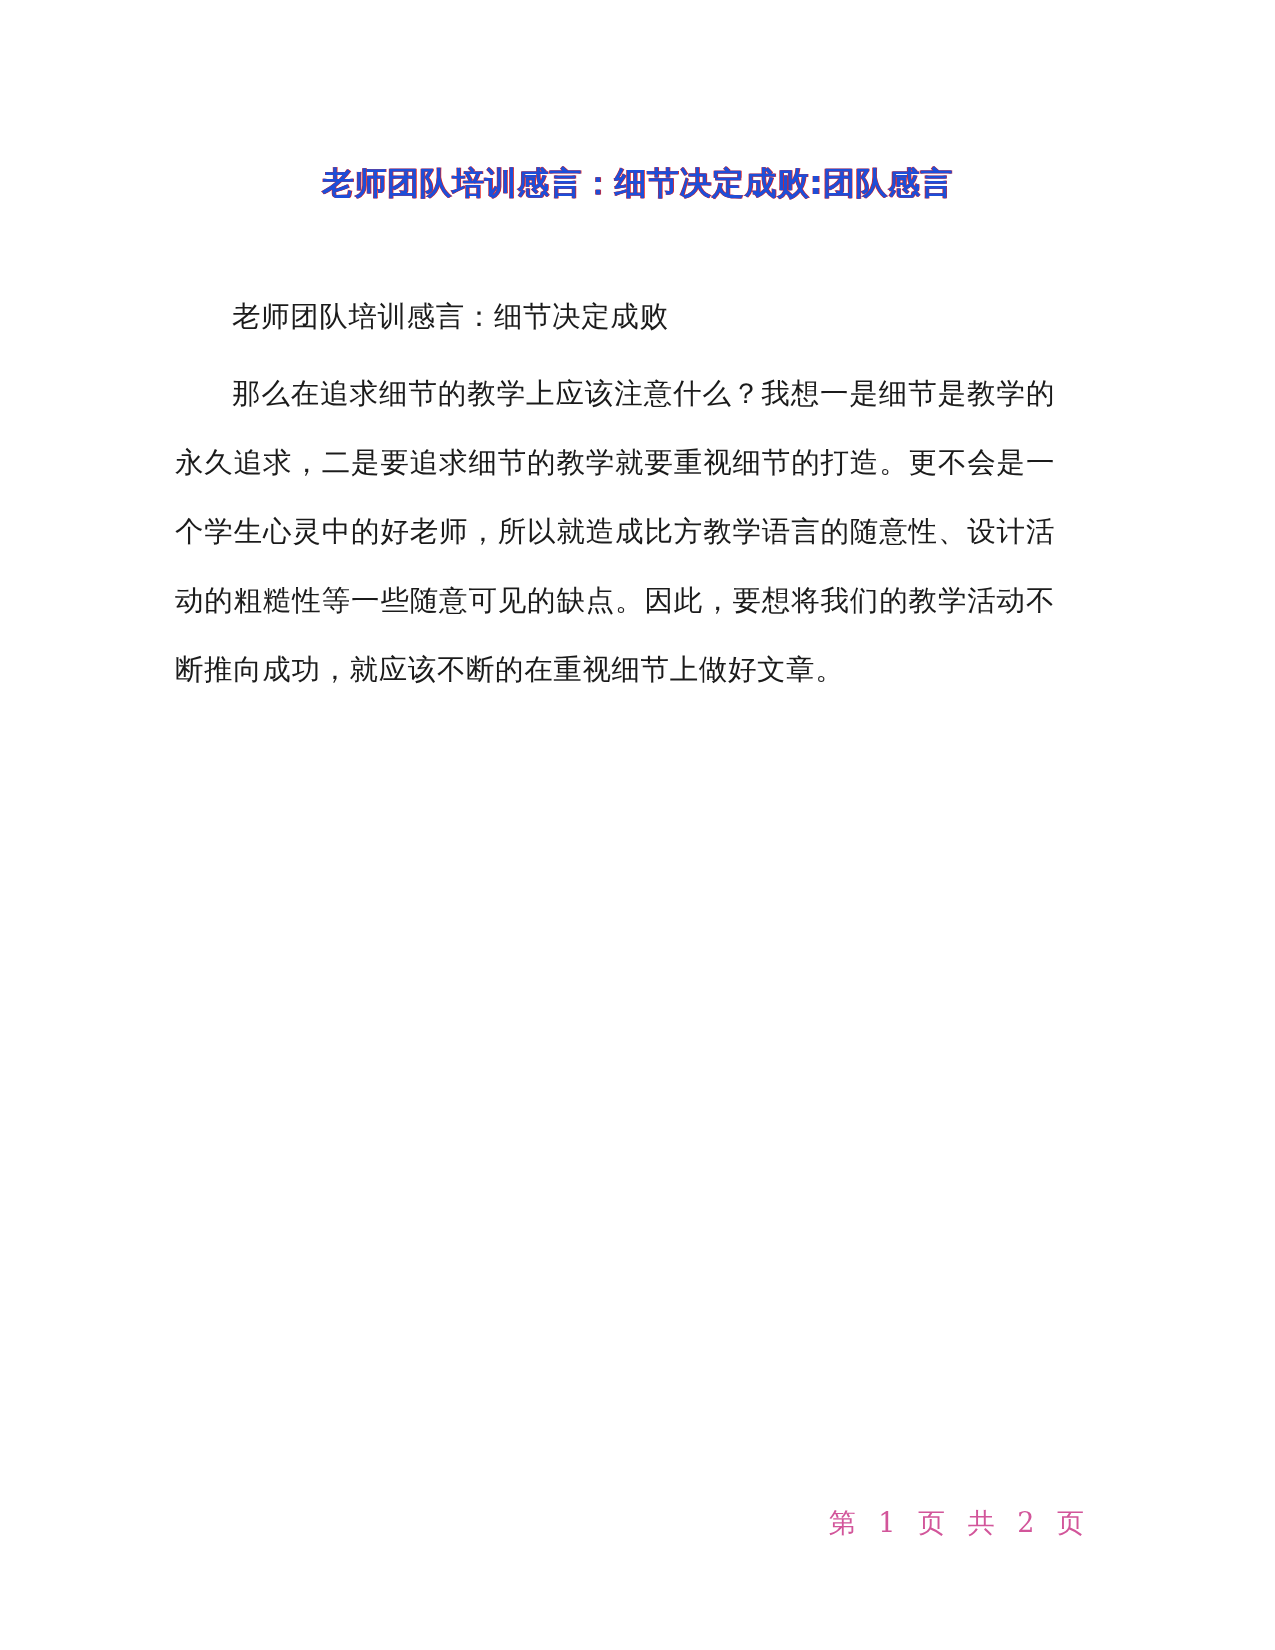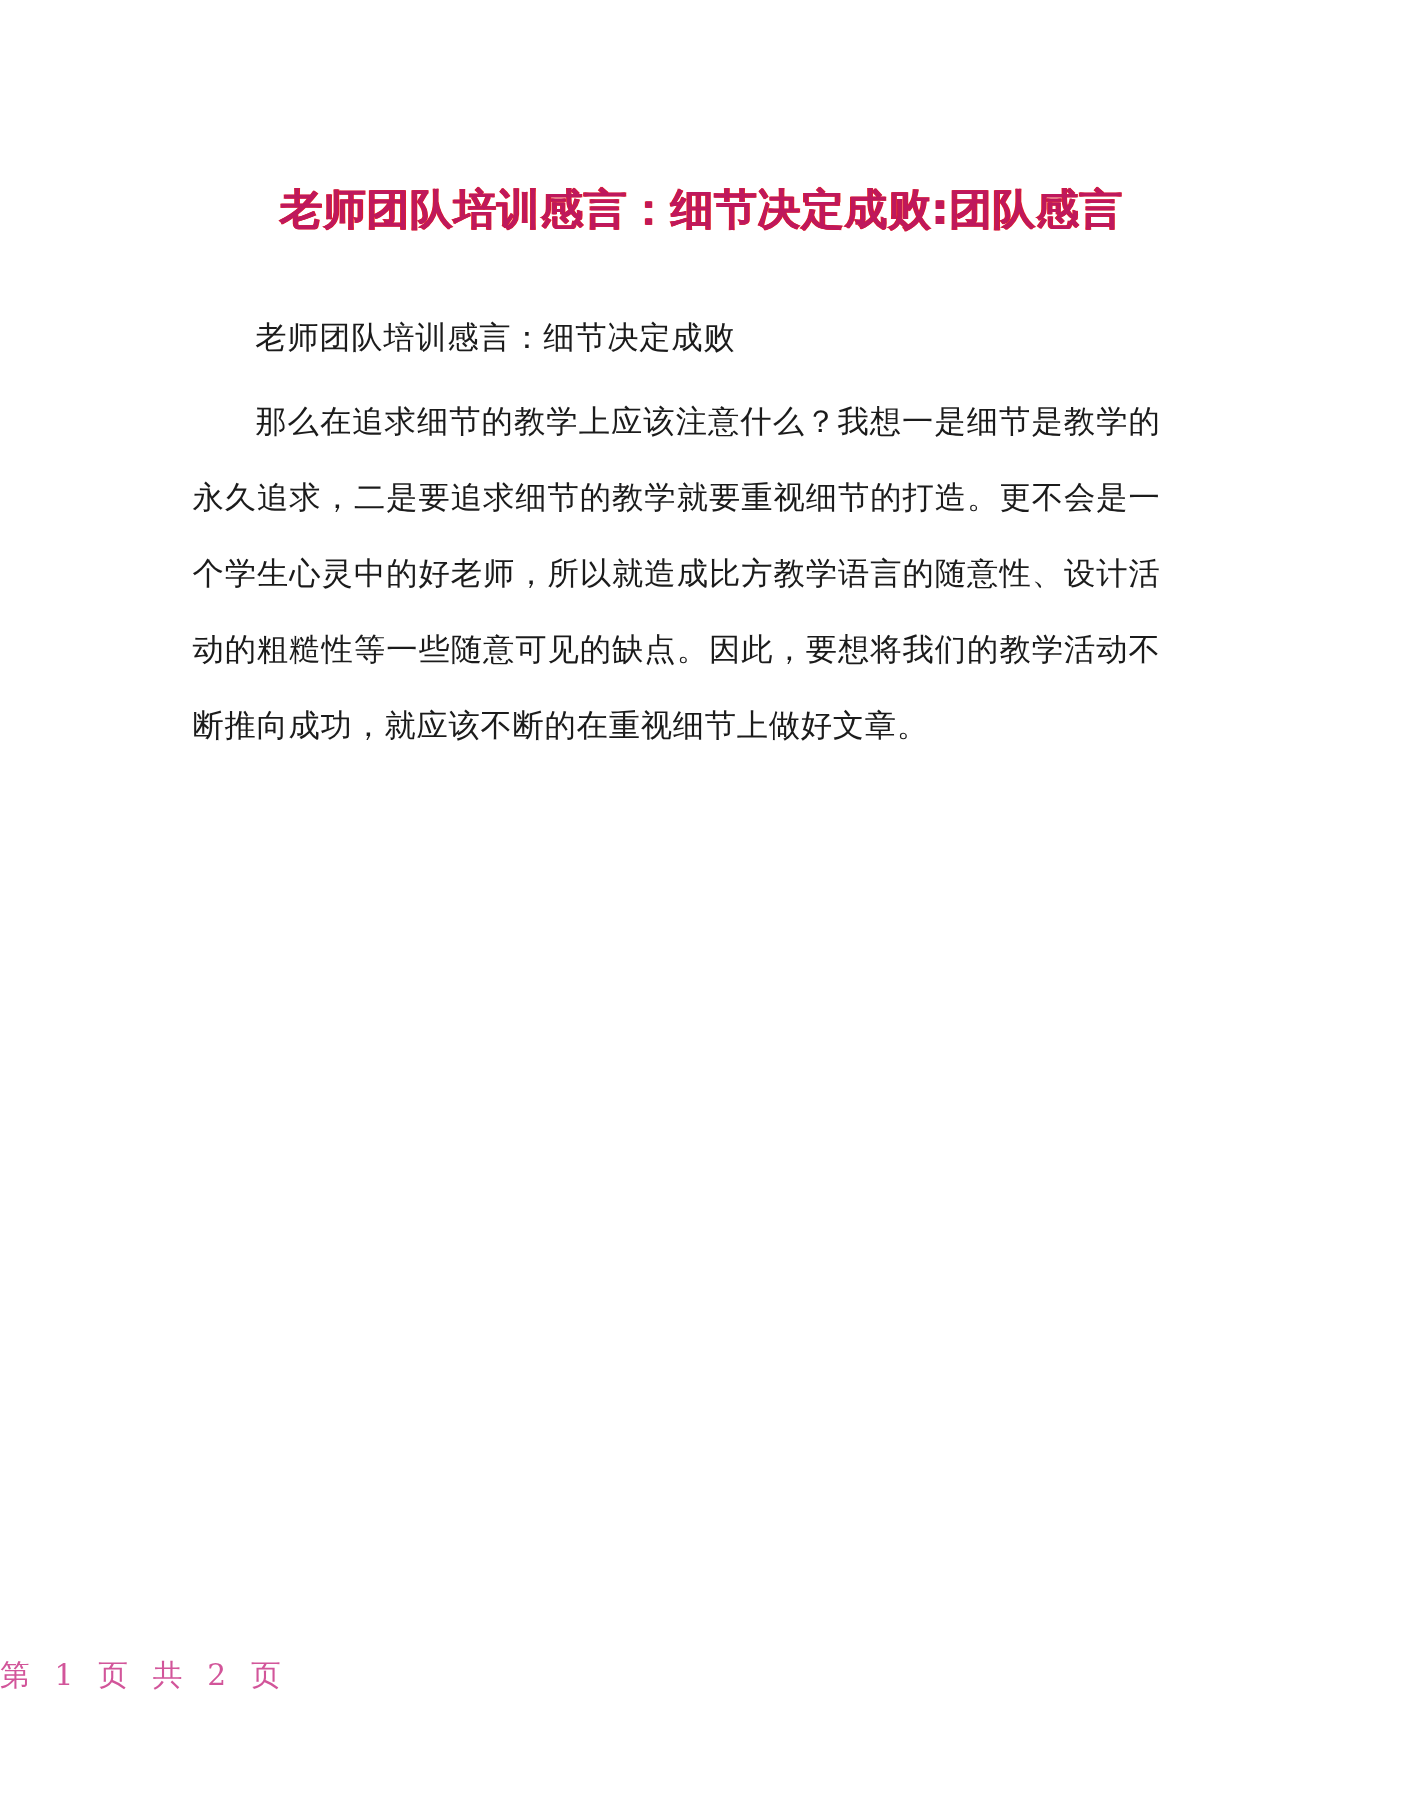--- a/index.html
+++ b/index.html
@@ -22,32 +22,32 @@
     box-sizing: border-box;
     padding: 0;
     background: #fff;
   }
   .doc-title {
     position: absolute;
     top: 143px;
     left: 0;
     width: 1275px;
     text-align: center;
-    color: #be185d;
+    color: #1d4ed8;
     font-family: "DejaVu Sans", "Liberation Sans", sans-serif;
     font-weight: bold;
-    font-size: 39px;
+    font-size: 32px;
     letter-spacing: 0.5px;
     line-height: 1.2;
     text-shadow: 0.6px 0 0 #e8211a, -0.6px 0 0 #e8211a;
     white-space: nowrap;
   }
   .body-block {
     position: absolute;
-    top: 272px;
+    top: 282px;
     left: 175px;
     width: 880px;
   }
   .para {
     margin: 0 0 8px 0;
     font-family: "DejaVu Serif", "Liberation Serif", serif;
     font-size: 28.5px;
     line-height: 69px;
     color: #1b1b1b;
     text-align: justify;
@@ -56,21 +56,21 @@
     text-indent: 2em;
     word-break: break-all;
   }
   .para:last-child { margin-bottom: 0; }
 
   .footer {
     position: absolute;
     top: 1505px;
     left: 0;
     width: 1091px;
-    text-align: left;
+    text-align: right;
   }
   .footer-text {
     display: inline-block;
     color: #d2559a;
     font-family: "DejaVu Serif", "Liberation Serif", serif;
     font-size: 27px;
     letter-spacing: 7px;
     font-weight: normal;
   }
 </style>

